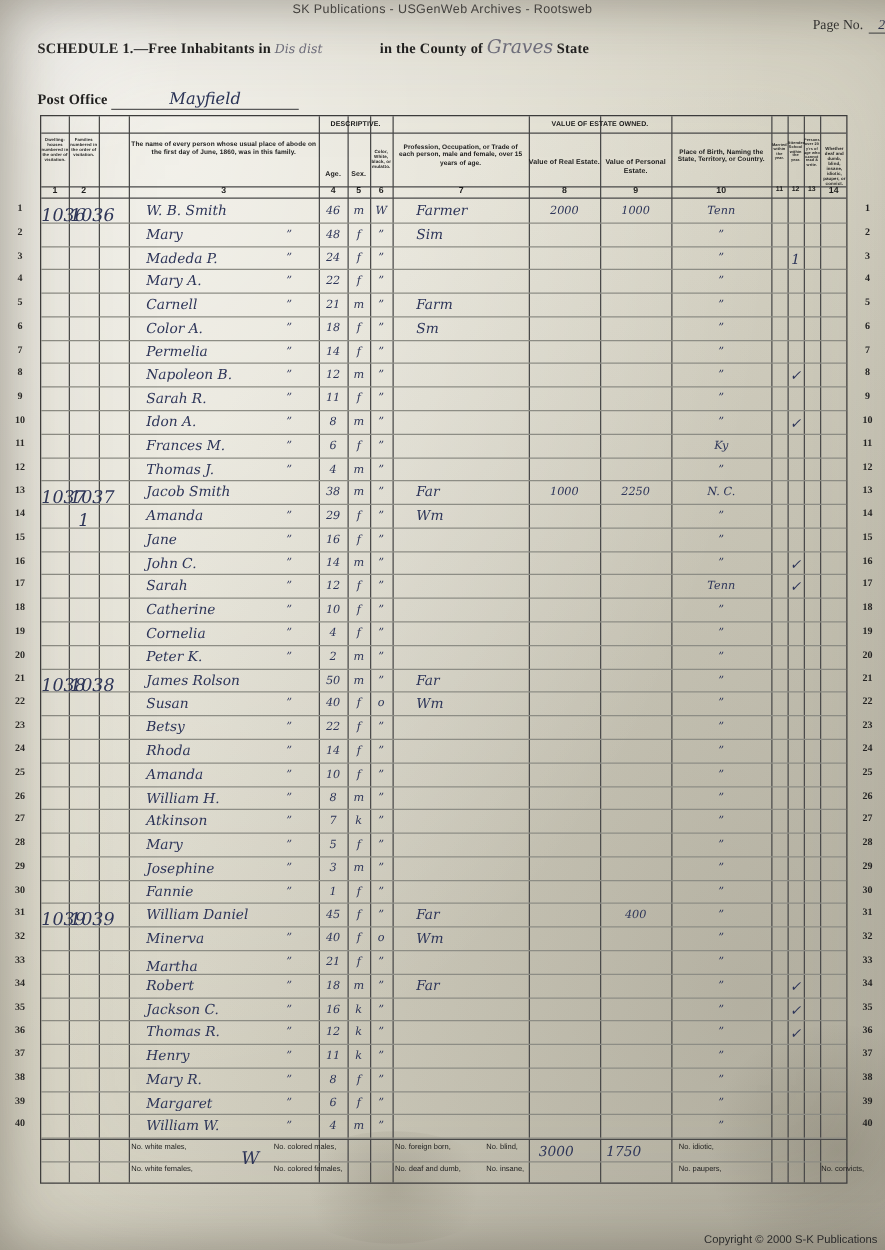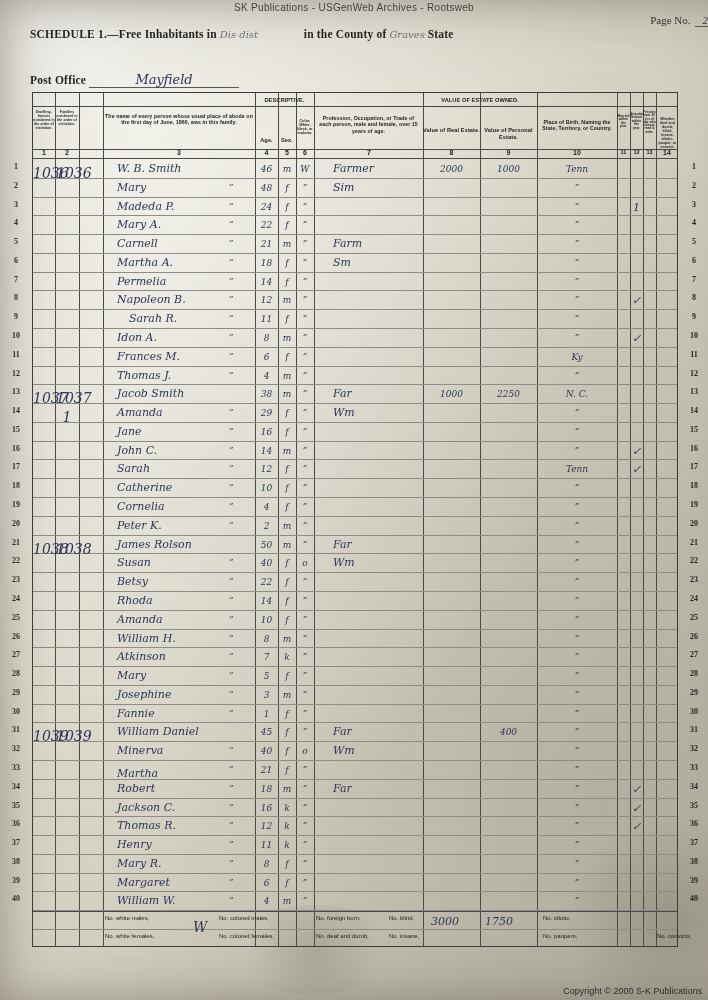--- a/index.html
+++ b/index.html
@@ -106,21 +106,21 @@
 
   <div class="pageno">
     <span>Page No.</span><span class="num ms">291</span>
   </div>
 
   <div class="hline" style="top:28px;">
     <span class="bold">SCHEDULE 1.—Free Inhabitants in</span>
     <span class="ms faint" style="font-size:10px;">Dis dist</span>
     <span style="display:inline-block;width:40px;"></span>
     <span class="bold">in the County of</span>
-    <span class="ms faint" style="font-size:10px;">Graves</span>
+    <span class="ms faint" style="font-size:15px;">Graves</span>
     <span class="bold">State</span>
   </div>
 
 
   <div class="hline" style="top:72px;">
     <span class="bold">Post Office</span>
     <span class="ms ul" style="font-size:13px;width:150px;">Mayfield</span>
   </div>
 
   <div id="tbl">
@@ -252,41 +252,41 @@
         <div class="cell c-small ctr" style="left: 245px; top: 127.34px; width: 18px;">f</div>
         <div class="cell c-small ctr" style="left: 263px; top: 127.34px; width: 18px;">”</div>
         <div class="cell c-small ctr" style="left: 504px; top: 127.34px; width: 80px;">”</div>
         <div class="cell c-name" style="left: 84px; top: 144.12px;">Carnell</div>
         <div class="cell ditto" style="left: 196px; top: 146.12px;">”</div>
         <div class="cell c-small ctr" style="left: 222px; top: 146.12px; width: 23px;">21</div>
         <div class="cell c-small ctr" style="left: 245px; top: 146.12px; width: 18px;">m</div>
         <div class="cell c-small ctr" style="left: 263px; top: 146.12px; width: 18px;">”</div>
         <div class="cell c-name" style="left: 300px; top: 144.12px;">Farm</div>
         <div class="cell c-small ctr" style="left: 504px; top: 146.12px; width: 80px;">”</div>
-        <div class="cell c-name" style="left: 84px; top: 162.9px;">Martha A.</div>
+        <div class="cell c-name" style="left: 84px; top: 162.9px;">Color A.</div>
         <div class="cell ditto" style="left: 196px; top: 164.9px;">”</div>
         <div class="cell c-small ctr" style="left: 222px; top: 164.9px; width: 23px;">18</div>
         <div class="cell c-small ctr" style="left: 245px; top: 164.9px; width: 18px;">f</div>
         <div class="cell c-small ctr" style="left: 263px; top: 164.9px; width: 18px;">”</div>
         <div class="cell c-name" style="left: 300px; top: 162.9px;">Sm</div>
         <div class="cell c-small ctr" style="left: 504px; top: 164.9px; width: 80px;">”</div>
         <div class="cell c-name" style="left: 84px; top: 181.68px;">Permelia</div>
         <div class="cell ditto" style="left: 196px; top: 183.68px;">”</div>
         <div class="cell c-small ctr" style="left: 222px; top: 183.68px; width: 23px;">14</div>
         <div class="cell c-small ctr" style="left: 245px; top: 183.68px; width: 18px;">f</div>
         <div class="cell c-small ctr" style="left: 263px; top: 183.68px; width: 18px;">”</div>
         <div class="cell c-small ctr" style="left: 504px; top: 183.68px; width: 80px;">”</div>
         <div class="cell c-name" style="left: 84px; top: 200.46px;">Napoleon B.</div>
         <div class="cell ditto" style="left: 196px; top: 202.46px;">”</div>
         <div class="cell c-small ctr" style="left: 222px; top: 202.46px; width: 23px;">12</div>
         <div class="cell c-small ctr" style="left: 245px; top: 202.46px; width: 18px;">m</div>
         <div class="cell c-small ctr" style="left: 263px; top: 202.46px; width: 18px;">”</div>
         <div class="cell c-small ctr" style="left: 504px; top: 202.46px; width: 80px;">”</div>
         <div class="cell chk ctr" style="left: 597px; top: 201.46px; width: 13px;">✓</div>
-        <div class="cell c-name" style="left: 96px; top: 219.24px;">Sarah R.</div>
+        <div class="cell c-name" style="left: 84px; top: 219.24px;">Sarah R.</div>
         <div class="cell ditto" style="left: 196px; top: 221.24px;">”</div>
         <div class="cell c-small ctr" style="left: 222px; top: 221.24px; width: 23px;">11</div>
         <div class="cell c-small ctr" style="left: 245px; top: 221.24px; width: 18px;">f</div>
         <div class="cell c-small ctr" style="left: 263px; top: 221.24px; width: 18px;">”</div>
         <div class="cell c-small ctr" style="left: 504px; top: 221.24px; width: 80px;">”</div>
         <div class="cell c-name" style="left: 84px; top: 238.02px;">Idon A.</div>
         <div class="cell ditto" style="left: 196px; top: 240.02px;">”</div>
         <div class="cell c-small ctr" style="left: 222px; top: 240.02px; width: 23px;">8</div>
         <div class="cell c-small ctr" style="left: 245px; top: 240.02px; width: 18px;">m</div>
         <div class="cell c-small ctr" style="left: 263px; top: 240.02px; width: 18px;">”</div>

